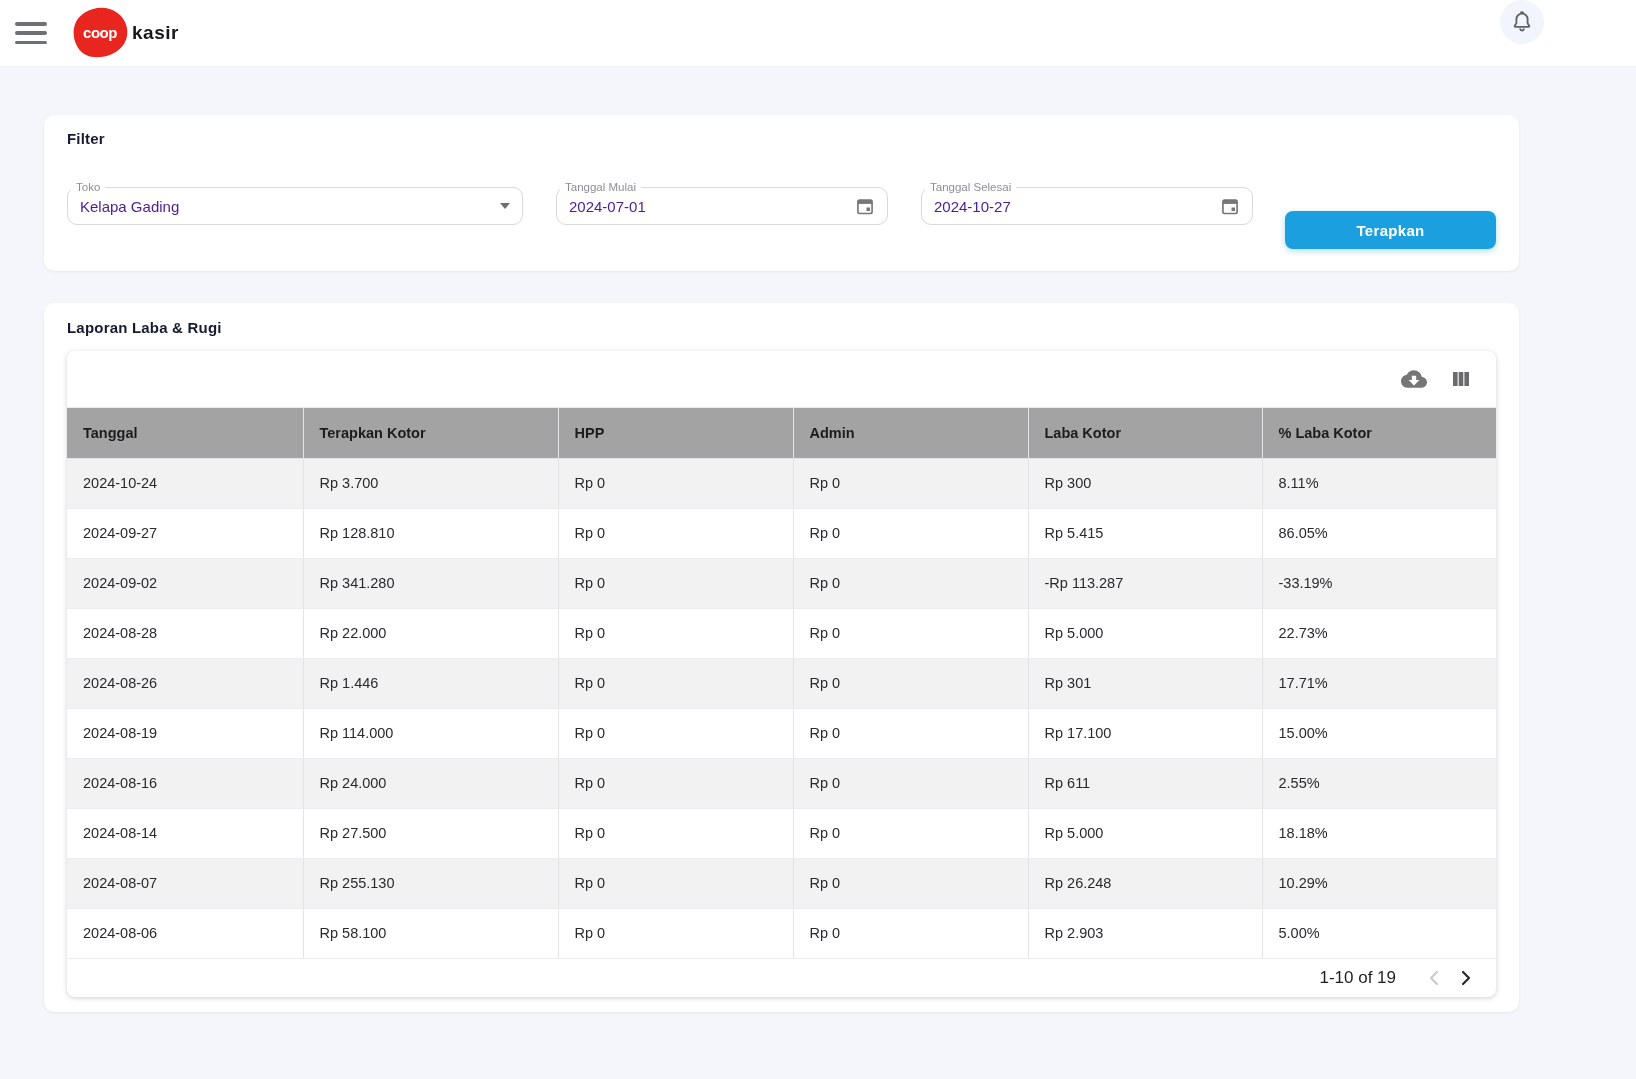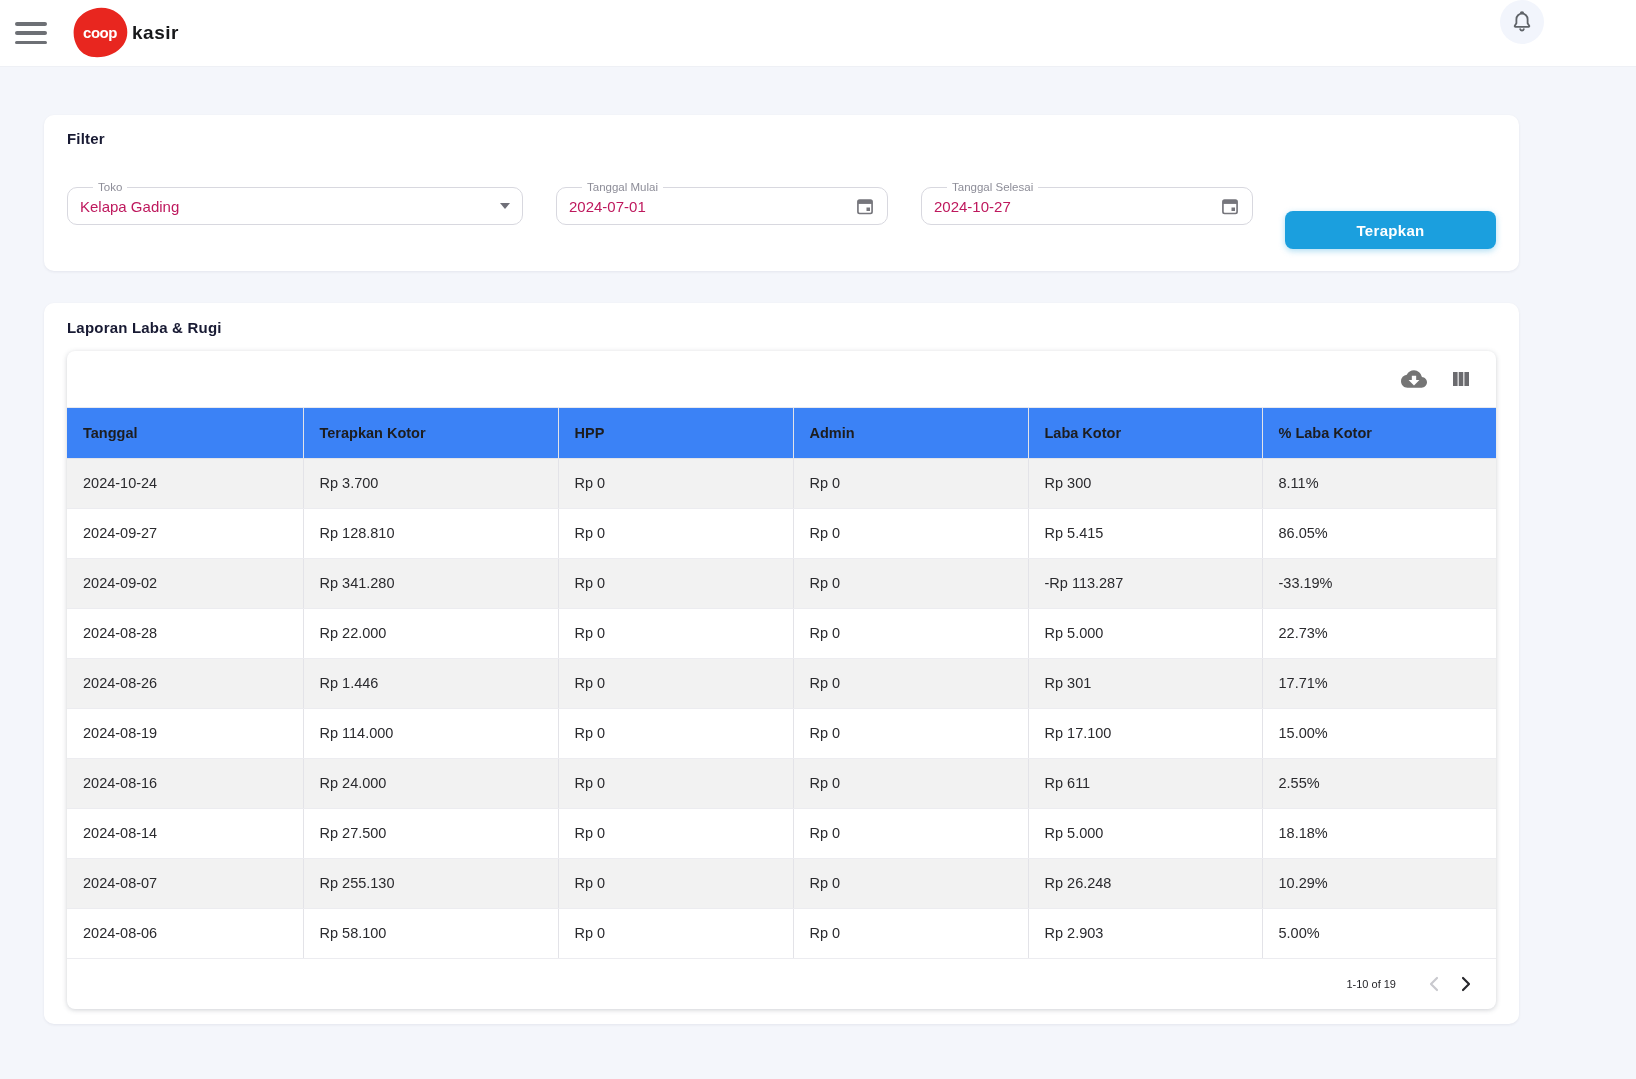--- a/index.html
+++ b/index.html
@@ -36,25 +36,25 @@
   .filter-row { display: flex; align-items: center; margin-top: 16px; }
   .field {
     position: relative; height: 38px;
     border: 1px solid #d8d8df; border-radius: 10px;
     display: flex; align-items: center;
     padding: 0 12px; background: #fff; cursor: pointer;
   }
   .field-toko { width: 456px; }
   .field-date { width: 332px; margin-left: 33px; }
   .flabel {
-    position: absolute; top: -8px; left: 25px;
+    position: absolute; top: -8px; left: 3px;
     background: #fff; padding: 0 5px;
     font-size: 11.5px; color: #8d8d98; line-height: 14px;
   }
-  .fvalue { font-size: 15px; color: #be185d; font-weight: 500; }
+  .fvalue { font-size: 15px; color: #4c1d95; font-weight: 500; }
   .caret {
     margin-left: auto; width: 0; height: 0;
     border-left: 5px solid transparent; border-right: 5px solid transparent;
     border-top: 6px solid #6f6f78;
   }
   .field-icon { margin-left: auto; display: flex; }
   .apply-btn {
     width: 211px; height: 38px; margin-left: 32px;
     background: var(--accent, #1b9fde); color: #fff;
     border: none; border-radius: 8px;
@@ -72,34 +72,34 @@
   .toolbar {
     height: 57px; display: flex; align-items: center; justify-content: flex-end;
     gap: 22px; padding-right: 23px;
     border-bottom: 1px solid #e9e9ee;
   }
   .icon-btn { background: none; border: none; padding: 0; display: flex; cursor: pointer; }
   table.grid { width: 100%; border-collapse: collapse; table-layout: fixed; }
   .grid th {
     height: 50px; text-align: left; padding: 0 8px 0 16px;
     font-size: 14.5px; font-weight: 700; color: #1d1d1f;
-    background: #3b82f6;
+    background: #a3a3a3;
     border-right: 1px solid #e3e3e8; border-bottom: 1px solid #e3e3e8;
   }
   .grid td {
     height: 50px; padding: 0 8px 0 16px;
     font-size: 14.5px; color: #2a2a2e;
     border-right: 1px solid #e3e3e8; border-bottom: 1px solid #ececf0;
     background: #fff;
   }
   .grid th:last-child, .grid td:last-child { border-right: none; }
   .grid tbody tr:nth-child(odd) td { background: var(--row-alt, #f2f2f2); }
   .pagination {
-    height: 50px; display: flex; align-items: center; justify-content: flex-end;
-    padding-right: 14px; font-size: 11px; color: #1f1f23; text-align: right;
+    height: 38px; display: flex; align-items: center; justify-content: flex-end;
+    padding-right: 14px; font-size: 17px; color: #1f1f23; text-align: right;
   }
   .page-range { margin-right: 22px; }
   .pager { background: none; border: none; padding: 4px; display: flex; cursor: pointer; }
   .pager.disabled { cursor: default; }
 </style>
 </head>
 <body>
 
 <header class="appbar">
   <div class="appbar-left">

